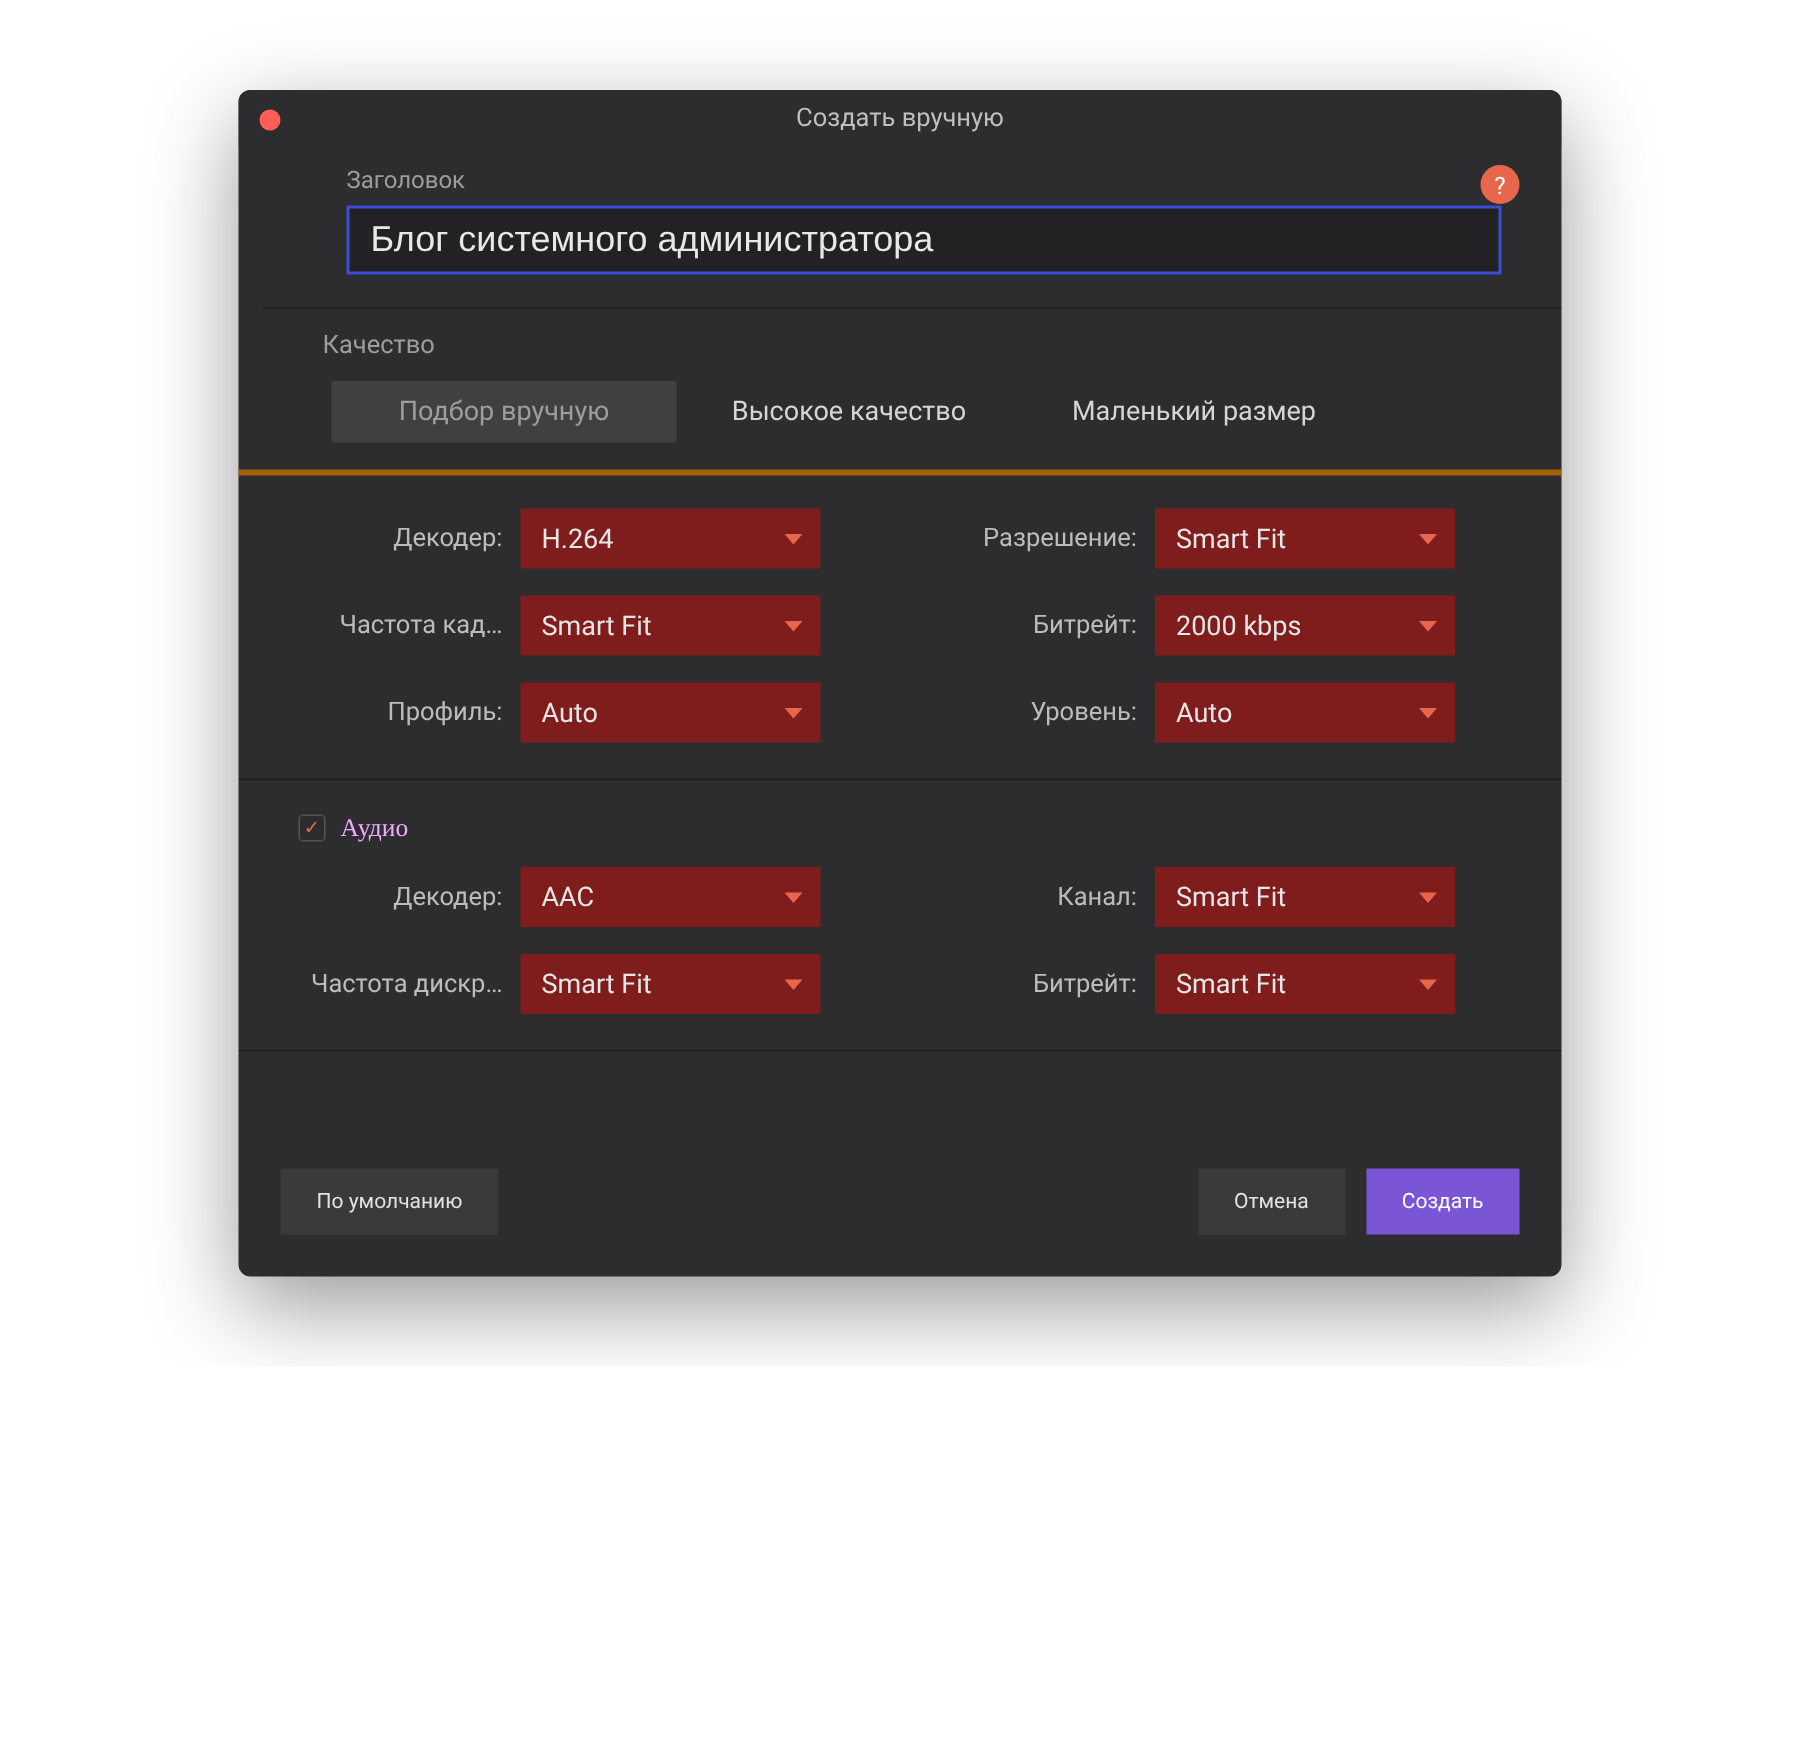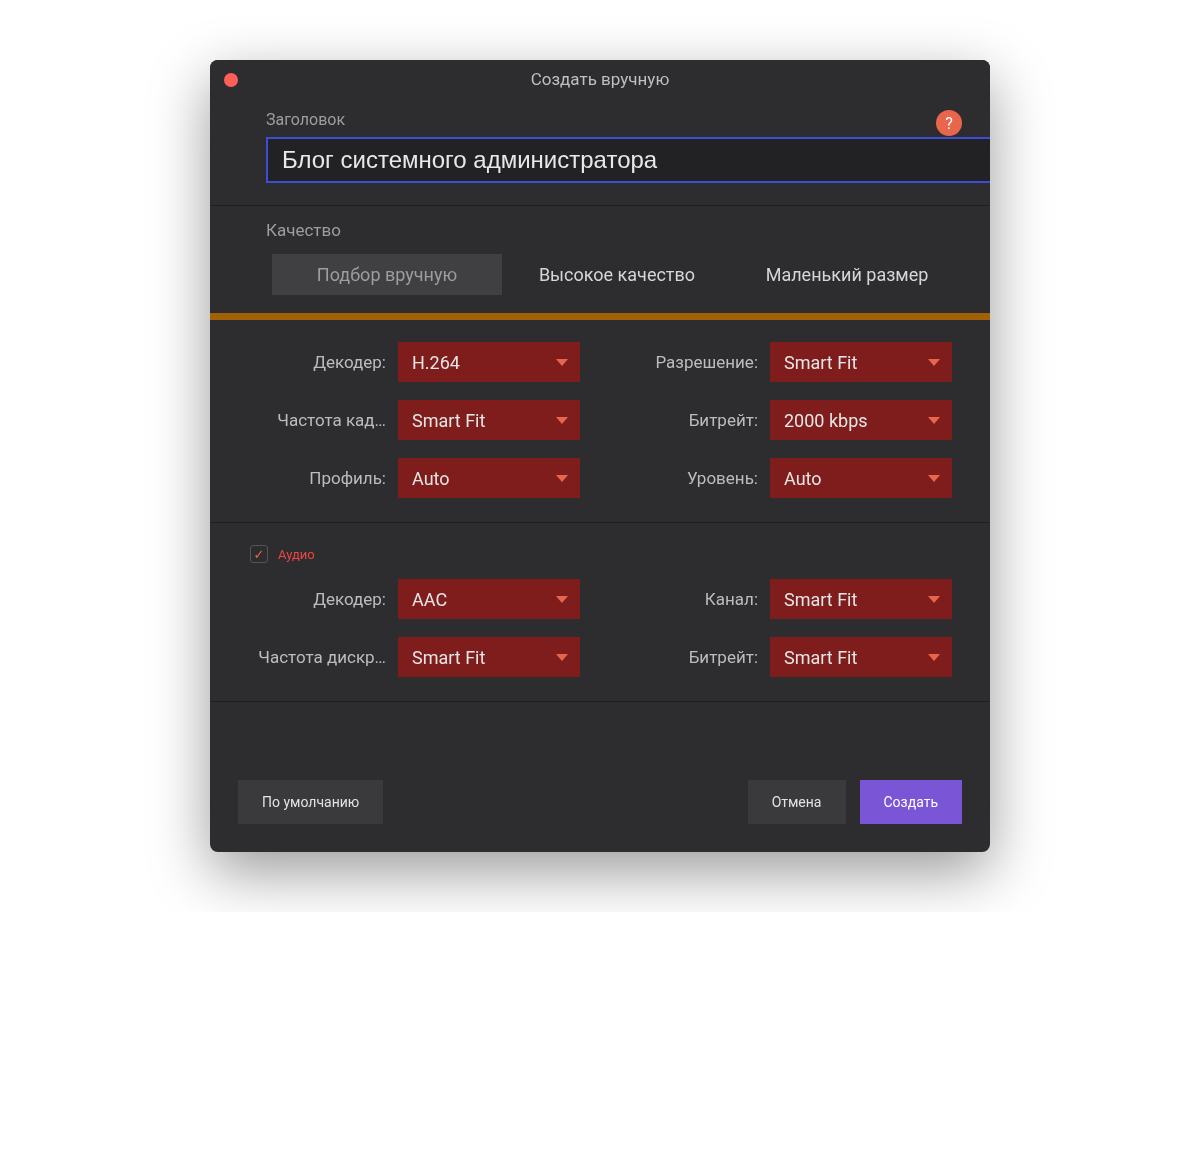--- a/index.html
+++ b/index.html
@@ -5,21 +5,21 @@
 * { box-sizing: border-box; margin: 0; padding: 0; }
 body {
   background: #fff;
   font-family: -apple-system, BlinkMacSystemFont, "Segoe UI", Roboto, sans-serif;
   display: flex;
   justify-content: center;
   align-items: flex-start;
   padding: 60px 0;
 }
 .window {
-  width: 780px;
+  width: 882px;
   background: #2d2d2f;
   border-radius: 8px;
   box-shadow: 0 20px 60px rgba(0,0,0,0.4);
   overflow: hidden;
   color: #c9c9c9;
 }
 .titlebar {
   position: relative;
   height: 38px;
   background: #2d2d2f;
@@ -33,27 +33,28 @@
   position: absolute;
   left: 14px;
   top: 13px;
   width: 14px;
   height: 14px;
   border-radius: 50%;
   background: #ff5f57;
 }
 .section {
   padding: 14px 38px 18px 38px;
-  border-bottom: 7px solid #a16207;
+  border-bottom: 4px solid #a16207;
 }
 .section:last-of-type { border-bottom: none; }
 .header-row {
   position: relative;
   padding: 12px 58px 22px 56px;
   border-bottom: 1px solid #1f1f20;
+  margin-left: 16px;
 }
 .label-sm {
   font-size: 16px;
   color: #9d9d9d;
   margin-bottom: 8px;
 }
 .title-input {
   width: 770px;
   height: 46px;
   background: #222224;
@@ -262,21 +263,21 @@
           <span>Auto</span>
           <span class="chevron"></span>
         </div>
       </div>
     </div>
   </div>
 
   <div class="audio-section">
     <div class="audio-header">
       <div class="checkbox">✓</div>
-      <span style="font-size:13px;color:#ef4444;">Аудио</span>
+      <span style="font-size:17px;color:#f0abfc;font-family:Liberation Serif, serif;">Аудио</span>
     </div>
     <div class="grid2">
       <div class="field">
         <div class="field-label">Декодер:</div>
         <div class="dropdown">
           <span>AAC</span>
           <span class="chevron"></span>
         </div>
       </div>
       <div class="field">

